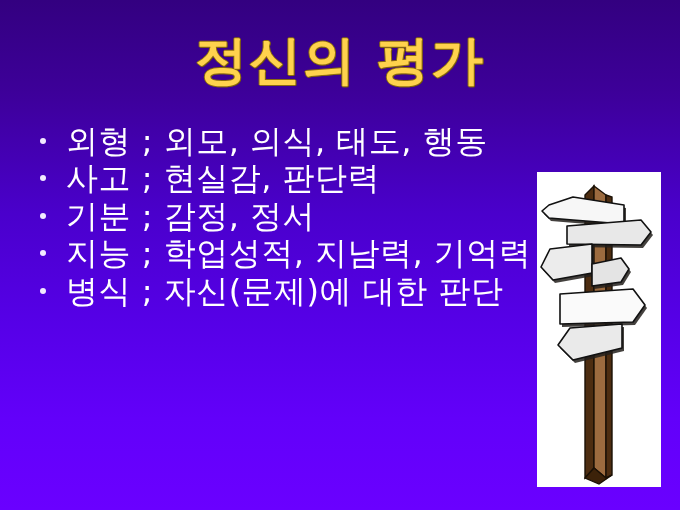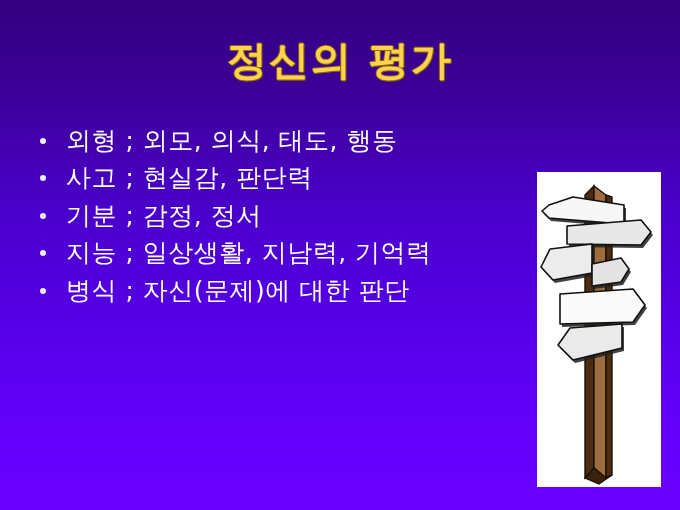--- a/index.html
+++ b/index.html
@@ -25,21 +25,21 @@
     -webkit-font-smoothing: antialiased;
   }
 
   
   #slide-title {
     position: absolute;
     left: 0;
     top: 36px;
     width: 680px;
     text-align: center;
-    font-size: 40px;
+    font-size: 52px;
     line-height: 48px;
     font-weight: 700;
     color: #ffd24d;
     letter-spacing: 2px;
     text-shadow:
        1px  0px 0 #8a6a10,
       -1px  0px 0 #8a6a10,
        0px  1px 0 #8a6a10,
        0px -1px 0 #8a6a10,
        1px  1px 0 #6d5208;
@@ -70,21 +70,21 @@
     left: 4px;
     top: 50%;
     margin-top: -3px;
     width: 6px;
     height: 6px;
     border-radius: 50%;
     background: #f2eaff;
   }
 
   #bullet-list li .bullet-text {
-    font-size: 25px;
+    font-size: 32px;
     line-height: 28px;
     color: #ffffff;
     white-space: nowrap;
     letter-spacing: 0.5px;
   }
 
   
   #signpost-figure {
     position: absolute;
     left: 537px;
@@ -116,21 +116,21 @@
     <li>
       <span class="bullet-dot"></span>
       <span class="bullet-text">사고 ; 현실감, 판단력</span>
     </li>
     <li>
       <span class="bullet-dot"></span>
       <span class="bullet-text">기분 ; 감정, 정서</span>
     </li>
     <li>
       <span class="bullet-dot"></span>
-      <span class="bullet-text">지능 ; 일상생활, 지남력, 기억력</span>
+      <span class="bullet-text">지능 ; 학업성적, 지남력, 기억력</span>
     </li>
     <li>
       <span class="bullet-dot"></span>
       <span class="bullet-text">병식 ; 자신(문제)에 대한 판단</span>
     </li>
   </ul>
 
   <div id="signpost-figure">
     <svg viewBox="0 0 124 315" xmlns="http://www.w3.org/2000/svg">
 

